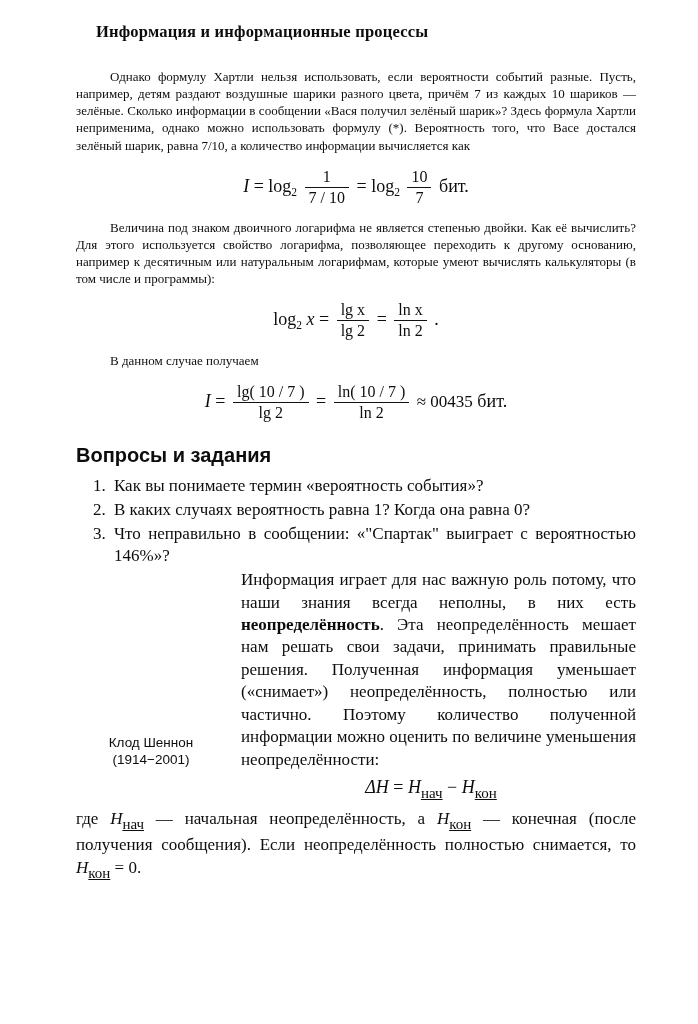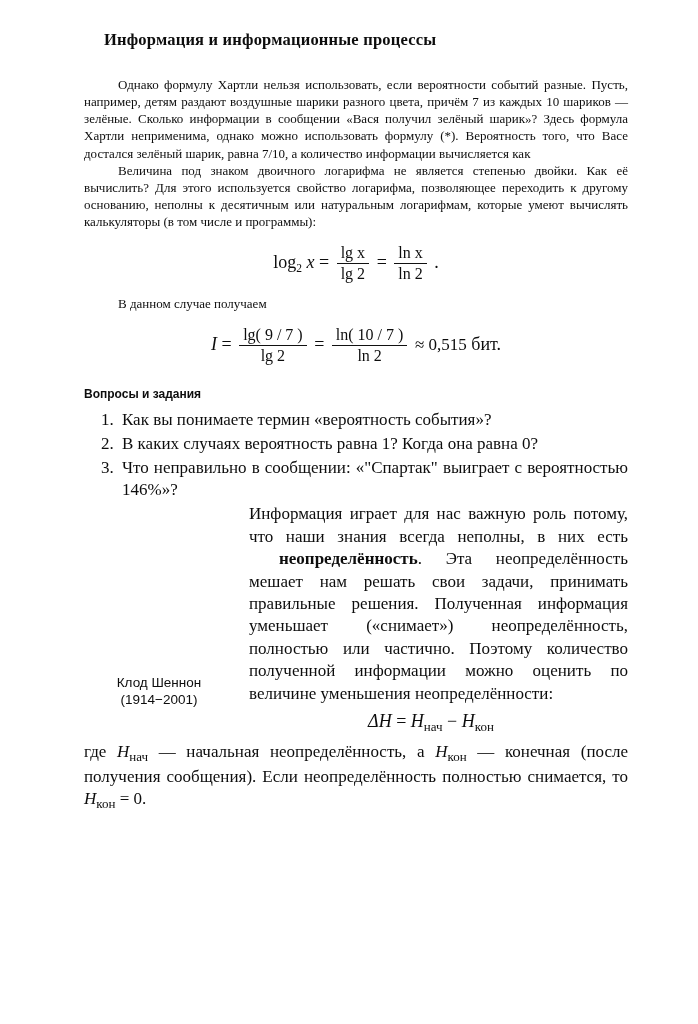--- a/index.html
+++ b/index.html
@@ -12,21 +12,21 @@
     height: 1024px;
     font-family: "Liberation Serif", serif;
     color: #0d0d0d;
     position: relative;
     overflow: hidden;
   }
   .page {
     position: relative;
     width: 698px;
     height: 772px;
-    padding: 12px;
+    padding: 4px;
     box-sizing: border-box;
   }
   .running-head {
     font-family: "Liberation Serif", serif;
     font-size: 16.5px;
     font-weight: bold;
     letter-spacing: 0.2px;
     padding: 18px 0 0 92px;
   }
   .content {
@@ -71,26 +71,27 @@
     display: block;
     padding: 1px 4px 0 4px;
     font-size: 16px;
     line-height: 1.12;
   }
   .sub {
     font-size: 11.5px;
     vertical-align: sub;
   }
   .subsmall {
-    font-size: 13px;
+    font-size: 15px;
     vertical-align: -0.32em;
+    text-decoration: underline;
   }
   h2.section {
     font-family: "Liberation Sans", sans-serif;
-    font-size: 12px;
+    font-size: 20px;
     font-weight: bold;
     margin: 22px 0 8px 0;
   }
   h2.chapter {
     font-family: "Liberation Sans", sans-serif;
     font-size: 19px;
     font-weight: bold;
     margin: 30px 0 12px 0;
   }
   ol.questions {
@@ -118,31 +119,31 @@
   .portrait-frame {
     width: 150px;
     height: 158px;
     background: #ffffff;
   }
   .caption {
     font-family: "Liberation Sans", sans-serif;
     font-size: 13.5px;
     text-align: center;
     line-height: 1.24;
-    margin-top: 10px;
+    margin-top: 4px;
     width: 150px;
   }
   p.flow {
     font-size: 17px;
     line-height: 1.32;
     text-align: justify;
     margin: 0;
     text-indent: 0;
   }
-  .bold { font-weight: bold; margin-left: 30px; }
+  .bold { font-weight: bold; }
   .after-portrait { clear: both; }
   .formula-shannon {
     text-align: center;
     margin: 6px 0 6px 0;
     font-size: 18px;
     padding-left: 150px;
   }
   .tail {
     margin-top: 6px;
   }
@@ -152,22 +153,40 @@
 <body>
 
 <div class="page">
 
   <div class="running-head">Информация и информационные процессы</div>
 
   <div class="content">
 
     <p class="body first-para">Однако формулу Хартли нельзя использовать, если вероятности событий разные. Пусть, например, детям раздают воздушные шарики разного цвета, причём 7 из каждых 10 шариков — зелёные. Сколько информации в сообщении «Вася получил зелёный шарик»? Здесь формула Хартли неприменима, однако можно использовать формулу (*). Вероятность того, что Васе достался зелёный шарик, равна 7/10, а количество информации вычисляется как</p>
 
-
-    <p class="body">Величина под знаком двоичного логарифма не является степенью двойки. Как её вычислить? Для этого используется свойство логарифма, позволяющее переходить к другому основанию, неполны к десятичным или натуральным логарифмам, которые умеют вычислять калькуляторы (в том числе и программы):</p>
+    <div class="formula">
+      <span class="math">
+        <span class="it">I</span>
+        <span>=</span>
+        <span>log</span><span class="sub">2</span>
+        <span class="frac">
+          <span class="num">1</span>
+          <span class="den">7 / 10</span>
+        </span>
+        <span>=</span>
+        <span>log</span><span class="sub">2</span>
+        <span class="frac">
+          <span class="num">10</span>
+          <span class="den">7</span>
+        </span>
+        <span>бит.</span>
+      </span>
+    </div>
+
+    <p class="body">Величина под знаком двоичного логарифма не является степенью двойки. Как её вычислить? Для этого используется свойство логарифма, позволяющее переходить к другому основанию, например к десятичным или натуральным логарифмам, которые умеют вычислять калькуляторы (в том числе и программы):</p>
 
     <div class="formula">
       <span class="math">
         <span>log</span><span class="sub">2</span>
         <span class="it">x</span>
         <span>=</span>
         <span class="frac">
           <span class="num">lg x</span>
           <span class="den">lg 2</span>
         </span>
@@ -180,29 +199,29 @@
       </span>
     </div>
 
     <p class="body">В данном случае получаем</p>
 
     <div class="formula">
       <span class="math">
         <span class="it">I</span>
         <span>=</span>
         <span class="frac">
-          <span class="num">lg( 9 / 7 )</span>
+          <span class="num">lg( 10 / 7 )</span>
           <span class="den">lg 2</span>
         </span>
         <span>=</span>
         <span class="frac">
           <span class="num">ln( 10 / 7 )</span>
           <span class="den">ln 2</span>
         </span>
-        <span class="approx">≈ 0,515</span>
+        <span class="approx">≈ 00435</span>
         <span>бит.</span>
       </span>
     </div>
 
     <h2 class="section">Вопросы и задания</h2>
 
     <ol class="questions">
       <li>Как вы понимаете термин «вероятность события»?</li>
       <li>В каких случаях вероятность равна 1? Когда она равна 0?</li>
       <li>Что неправильно в сообщении: «"Спартак" выиграет с вероятностью 146%»?</li>

